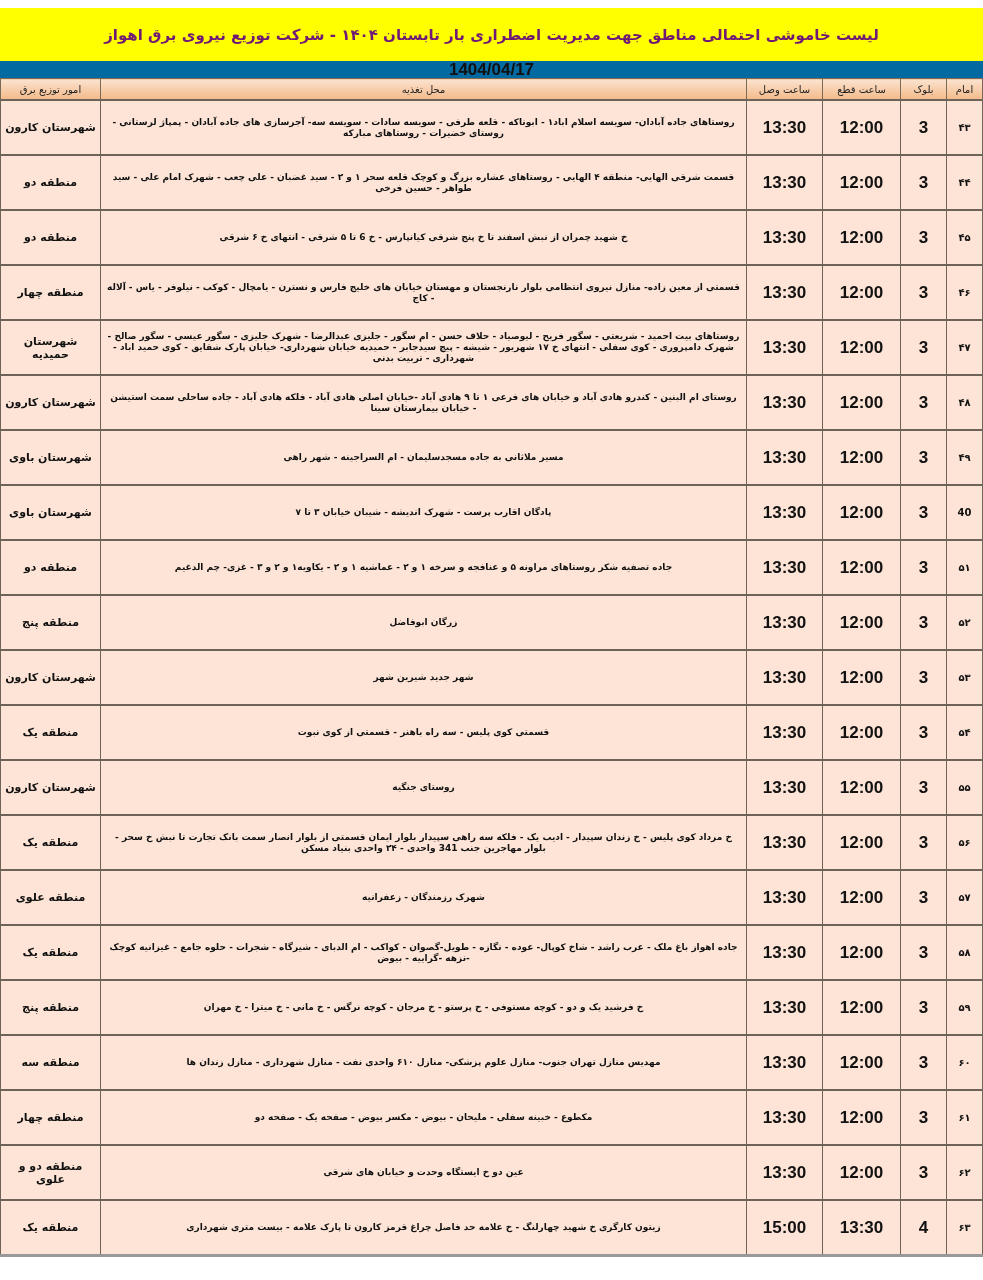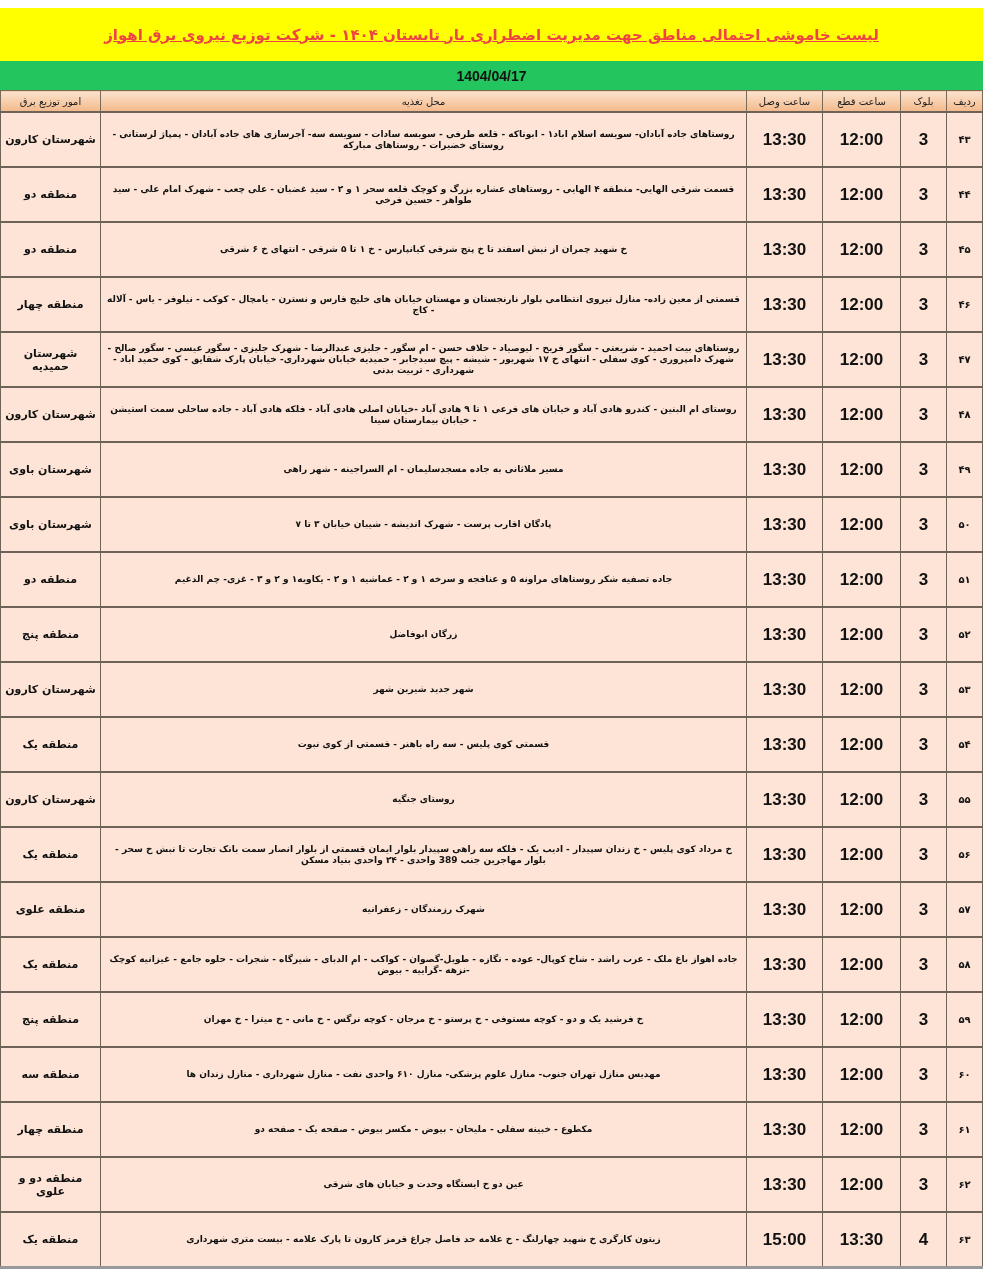--- a/index.html
+++ b/index.html
@@ -6,26 +6,26 @@
   body {
     width: 983px; height: 1280px; overflow: hidden;
     background: #ffffff;
     font-family: "DejaVu Sans", sans-serif;
   }
   .top-white { height: 8px; background: #ffffff; }
   .title-bar {
     height: 53px; background: #ffff00;
     display: flex; align-items: center; justify-content: center;
     direction: rtl;
-    font-weight: bold; font-size: 15px; color: #ef4444; text-decoration: underline;
+    font-weight: bold; font-size: 15px; color: #701a75;
   }
   .date-bar {
-    height: 29px; background: #22c55e;
+    height: 17px; background: #0369a1;
     display: flex; align-items: center; justify-content: center;
-    font-weight: bold; font-size: 14px; color: #111;
+    font-weight: bold; font-size: 17px; color: #111;
     font-family: "Liberation Sans", sans-serif;
   }
   table {
     width: 983px; border-collapse: collapse; table-layout: fixed;
     direction: rtl;
   }
   th {
     height: 20px;
     background: linear-gradient(to bottom, #fbe3cf 0%, #f4b98a 100%);
     font-size: 10px; font-weight: normal; color: #222;
@@ -64,21 +64,21 @@
   <colgroup>
     <col class="col-row">
       <col class="col-block">
       <col class="col-cut">
       <col class="col-conn">
       <col>
       <col class="col-office">
   </colgroup>
   <thead>
     <tr>
-      <th>ردیف</th>
+      <th>امام</th>
       <th>بلوک</th>
       <th>ساعت قطع</th>
       <th>ساعت وصل</th>
       <th>محل تغذیه</th>
       <th>امور توزیع برق</th>
     </tr>
   </thead>
   <tbody id="tbody">
       <tr>
         <td class="c-row">۴۳</td>
@@ -94,21 +94,21 @@
         <td class="c-cut">12:00</td>
         <td class="c-conn">13:30</td>
         <td class="c-area">قسمت شرقی الهایی- منطقه ۴ الهایی - روستاهای عشاره بزرگ و کوچک قلعه سحر ۱ و ۲ - سید غضبان - علی چعب - شهرک امام علی - سید طواهر - حسین فرخی</td>
         <td class="c-office">منطقه دو</td>
       </tr>
       <tr>
         <td class="c-row">۴۵</td>
         <td class="c-block">3</td>
         <td class="c-cut">12:00</td>
         <td class="c-conn">13:30</td>
-        <td class="c-area">خ شهید چمران از نبش اسفند تا خ پنج شرقی کیانپارس - خ ۱ تا ۵ شرقی - انتهای خ ۶ شرقی</td>
+        <td class="c-area">خ شهید چمران از نبش اسفند تا خ پنج شرقی کیانپارس - خ 6 تا ۵ شرقی - انتهای خ ۶ شرقی</td>
         <td class="c-office">منطقه دو</td>
       </tr>
       <tr>
         <td class="c-row">۴۶</td>
         <td class="c-block">3</td>
         <td class="c-cut">12:00</td>
         <td class="c-conn">13:30</td>
         <td class="c-area">قسمتی از معین زاده- منازل نیروی انتظامی بلوار نارنجستان و مهستان خیابان های خلیج فارس و نسترن - یامچال - کوکب - نیلوفر - یاس - آلاله - کاج</td>
         <td class="c-office">منطقه چهار</td>
       </tr>
@@ -130,21 +130,21 @@
       </tr>
       <tr>
         <td class="c-row">۴۹</td>
         <td class="c-block">3</td>
         <td class="c-cut">12:00</td>
         <td class="c-conn">13:30</td>
         <td class="c-area">مسیر ملاثانی به جاده مسجدسلیمان - ام السراجینه - شهر راهی</td>
         <td class="c-office">شهرستان باوی</td>
       </tr>
       <tr>
-        <td class="c-row">۵۰</td>
+        <td class="c-row">40</td>
         <td class="c-block">3</td>
         <td class="c-cut">12:00</td>
         <td class="c-conn">13:30</td>
         <td class="c-area">پادگان اقارب پرست - شهرک اندیشه - شیبان خیابان ۳ تا ۷</td>
         <td class="c-office">شهرستان باوی</td>
       </tr>
       <tr>
         <td class="c-row">۵۱</td>
         <td class="c-block">3</td>
         <td class="c-cut">12:00</td>
@@ -182,21 +182,21 @@
         <td class="c-cut">12:00</td>
         <td class="c-conn">13:30</td>
         <td class="c-area">روستای جنگیه</td>
         <td class="c-office">شهرستان کارون</td>
       </tr>
       <tr>
         <td class="c-row">۵۶</td>
         <td class="c-block">3</td>
         <td class="c-cut">12:00</td>
         <td class="c-conn">13:30</td>
-        <td class="c-area">خ مرداد کوی پلیس - خ زندان سپیدار - ادیب یک - فلکه سه راهی سپیدار بلوار ایمان قسمتی از بلوار انصار سمت بانک تجارت تا نبش خ سحر - بلوار مهاجرین جنب 389 واحدی - ۲۴ واحدی بنیاد مسکن</td>
+        <td class="c-area">خ مرداد کوی پلیس - خ زندان سپیدار - ادیب یک - فلکه سه راهی سپیدار بلوار ایمان قسمتی از بلوار انصار سمت بانک تجارت تا نبش خ سحر - بلوار مهاجرین جنب 341 واحدی - ۲۴ واحدی بنیاد مسکن</td>
         <td class="c-office">منطقه یک</td>
       </tr>
       <tr>
         <td class="c-row">۵۷</td>
         <td class="c-block">3</td>
         <td class="c-cut">12:00</td>
         <td class="c-conn">13:30</td>
         <td class="c-area">شهرک رزمندگان - زعفرانیه</td>
         <td class="c-office">منطقه علوی</td>
       </tr>

